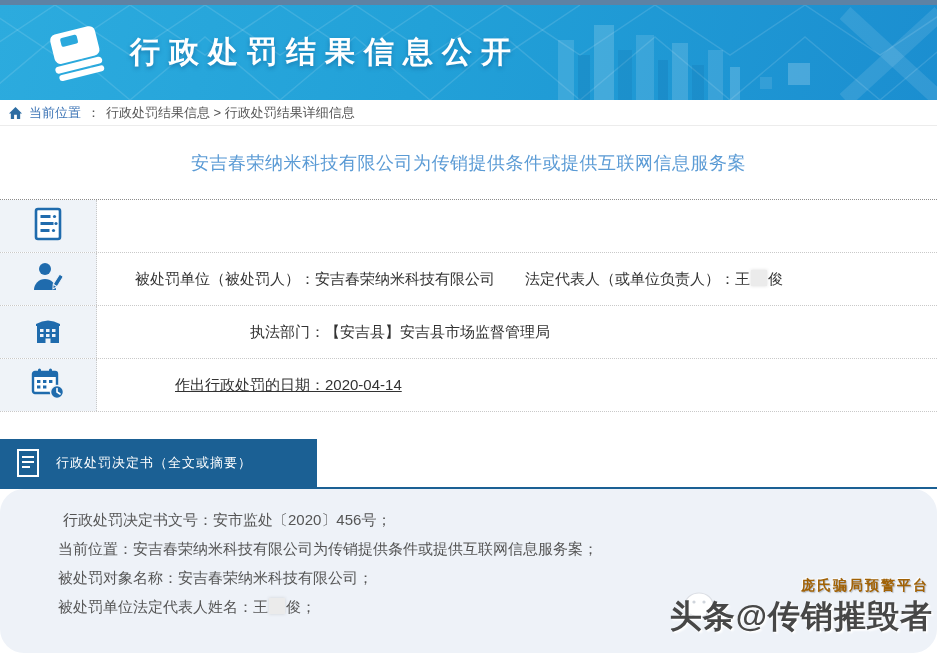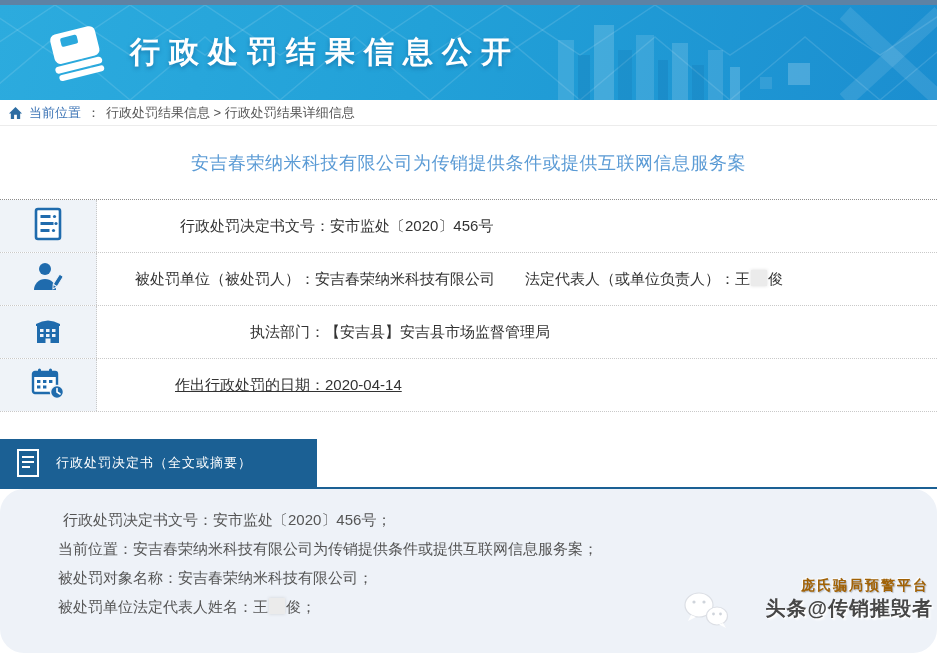--- a/index.html
+++ b/index.html
@@ -43,21 +43,21 @@
   .section-title{color:#fff;font-size:13px;letter-spacing:1px;}
   .blue-line{height:2px;background:#1B6094;}
   
   .doc-area{height:164px;box-sizing:border-box;background:#EEF2F8;padding-top:16px;position:relative;border-radius:24px;}
   .doc-line{font-size:15px;color:#555;line-height:29px;padding-left:58px;white-space:nowrap;}
   .doc-line.first{padding-left:63px;}
   
   .watermark{position:absolute;inset:0;pointer-events:none;}
   .wm-light{position:absolute;top:88px;right:8px;font-size:14px;font-weight:bold;letter-spacing:2px;
     color:#a16207;text-shadow:1px 1px 1px #B6BCC6,-1px -1px 1px #ffffff;white-space:nowrap;}
-  .wm-dark{position:absolute;top:106px;right:4px;font-size:20px;font-weight:bold;letter-spacing:1px;
+  .wm-dark{position:absolute;top:106px;right:4px;font-size:32px;font-weight:bold;letter-spacing:1px;
     color:#474747;text-shadow:1px 1px 0 #fff,2px 2px 2px rgba(255,255,255,.8);white-space:nowrap;}
   .wm-icon{position:absolute;left:682px;top:100px;}
 </style>
 </head>
 <body>
 
 <div class="top-bar"></div>
 
 <div class="banner">
   <svg class="banner-deco" width="937" height="95" viewBox="0 0 937 95">
@@ -126,23 +126,20 @@
         <svg width="30" height="34" viewBox="0 0 30 34">
           <rect x="3" y="2" width="24" height="30" rx="2" fill="#fff" stroke="#1F6BAD" stroke-width="2.6"></rect>
           <rect x="7.5" y="8" width="10" height="3" fill="#1F6BAD"></rect>
             <circle cx="21.5" cy="9.5" r="1.6" fill="#1F6BAD"></circle>
           <rect x="7.5" y="15" width="13" height="3" fill="#1F6BAD"></rect>
             <circle cx="23" cy="16.5" r="1.6" fill="#1F6BAD"></circle>
           <rect x="7.5" y="22" width="9" height="3" fill="#1F6BAD"></rect>
             <circle cx="20.5" cy="23.5" r="1.6" fill="#1F6BAD"></circle>
         </svg>
       </span>
-    </div>
-    <div class="text-cell">
-      <span>行政处罚决定书文号：安市监处〔2020〕456号</span>
     </div>
   </div>
 
   <div class="info-row row-unit">
     <div class="icon-cell">
       <span>
         <svg width="32" height="32" viewBox="0 0 32 32">
           <circle cx="13" cy="8" r="6" fill="#1F6BAD"></circle>
           <path d="M2,29 a11,11 0 0 1 22,0 Z" fill="#1F6BAD"></path>
           <g transform="rotate(32 25 21)">

